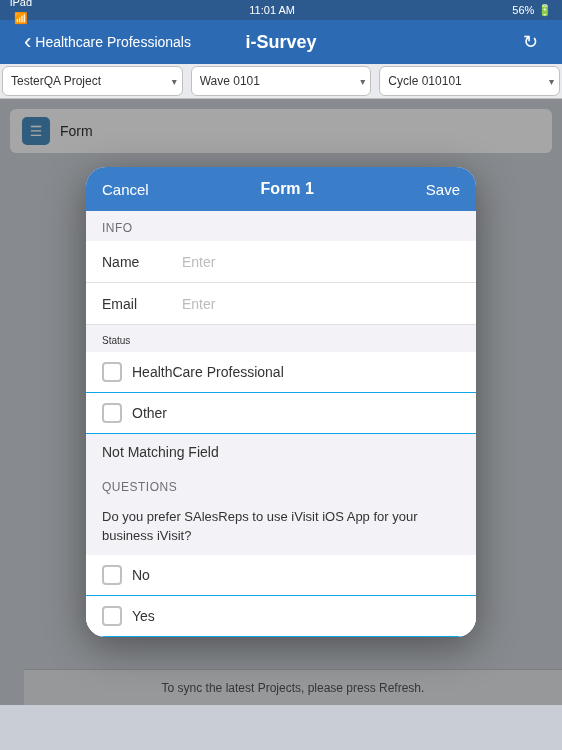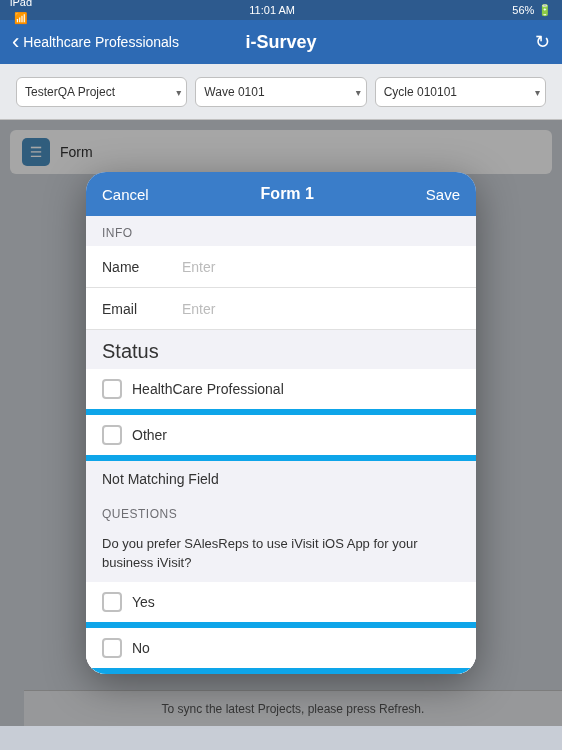--- a/index.html
+++ b/index.html
@@ -27,21 +27,21 @@
     .status-left { display: flex; align-items: center; gap: 4px; flex-direction: column; }
     .status-right { display: flex; align-items: center; gap: 4px; }
 
     
     .nav-bar {
       background: #2d6ab4;
       height: 44px;
       display: flex;
       align-items: center;
       justify-content: space-between;
-      padding: 0 12px;
+      padding: 0 24px;
       color: white;
     }
     .nav-back {
       display: flex;
       align-items: center;
       gap: 4px;
       font-size: 14px;
       color: white;
       cursor: pointer;
     }
@@ -55,24 +55,24 @@
     }
     .nav-refresh {
       font-size: 18px;
       color: white;
       cursor: pointer;
     }
 
     
     .filter-bar {
       background: #e8eaed;
-      height: 56px;
-      display: flex;
-      align-items: center;
-      padding: 6px 16px;
+      height: 35px;
+      display: flex;
+      align-items: center;
+      padding: 6px 2px;
       gap: 8px;
       border-bottom: 1px solid #c0c0c0;
     }
     .filter-select-wrapper {
       flex: 1;
       position: relative;
     }
     .filter-select-wrapper select {
       width: 100%;
       height: 30px;
@@ -215,32 +215,32 @@
       outline: none;
       font-size: 14px;
       color: #333;
       background: transparent;
     }
     .field-input::placeholder { color: #bbb; }
 
     
     .status-label {
       padding: 10px 16px 6px;
-      font-size: 20px;
+      font-size: 10px;
       color: #333;
       font-weight: 400;
       background: #f2f2f7;
     }
 
     
     .checkbox-item {
       display: flex;
       align-items: center;
       background: white;
-      border-bottom: 6px solid #0ea5e9;
+      border-bottom: 1px solid #0ea5e9;
       padding: 10px 16px;
       gap: 10px;
       cursor: pointer;
     }
     .checkbox-item:first-of-type { border-top: 1px solid #e0e0e0; }
     .checkbox-box {
       width: 20px;
       height: 20px;
       border: 2px solid #c0c0c0;
       border-radius: 4px;
@@ -394,27 +394,27 @@
         </div>
 
         <div class="not-matching">Not Matching Field</div>
 
         <div class="questions-section">
           <div class="questions-header">QUESTIONS</div>
           <div class="question-text">Do you prefer SAlesReps to use iVisit iOS App for your business iVisit?</div>
 
           <div class="checkbox-item">
             <div class="checkbox-box"></div>
+            <span class="checkbox-label">No</span>
+          </div>
+
+          <div class="checkbox-item">
+            <div class="checkbox-box"></div>
             <span class="checkbox-label">Yes</span>
           </div>
-
-          <div class="checkbox-item">
-            <div class="checkbox-box"></div>
-            <span class="checkbox-label">No</span>
-          </div>
         </div>
 
       </div>
     </div>
   </div>
 
   <div class="bottom-bar">
     <span>To sync the latest Projects, please press Refresh.</span>
   </div>
 </div>

